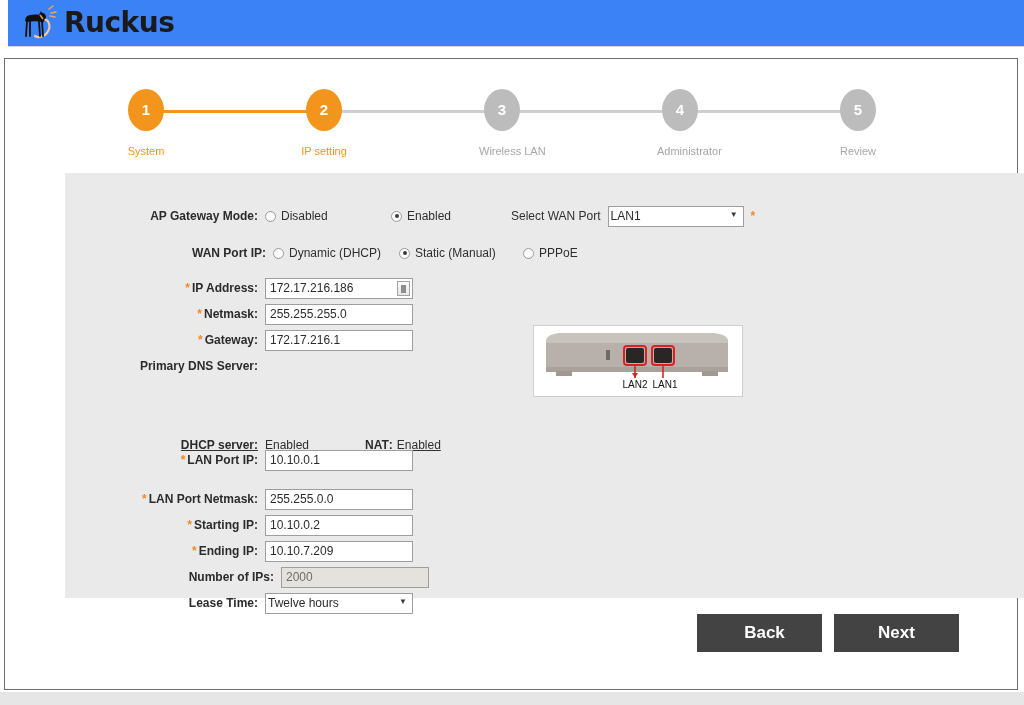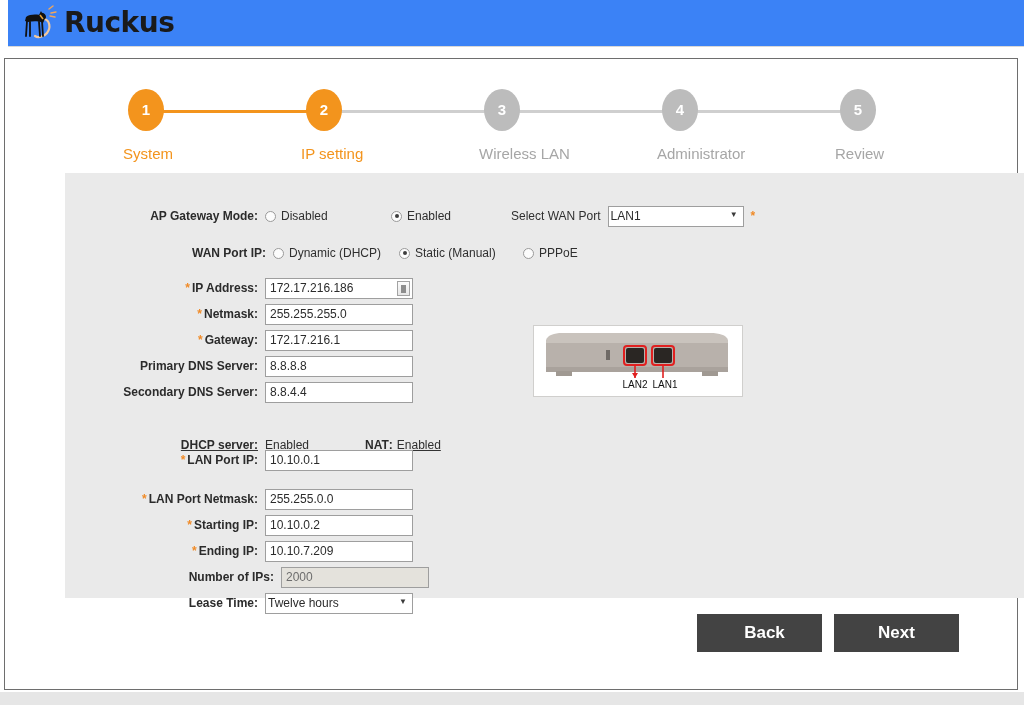--- a/index.html
+++ b/index.html
@@ -90,21 +90,21 @@
     font-size: 15px;
     font-weight: 600;
     line-height: 42px;
     text-align: center;
     font-family: "Liberation Sans", sans-serif;
   }
   .step-circle.active { background: #f3941d; }
   .step-circle.inactive { background: #bcbcbc; }
   .step-label {
     margin-top: 14px;
-    font-size: 15px;
+    font-size: 11px;
     white-space: nowrap;
   }
   .step-label.active { color: #f3941d; }
   .step-label.inactive { color: #a6a6a6; }
 
   
   .panel {
     position: absolute;
     left: 60px; top: 114px;
     width: 984px;
@@ -354,27 +354,22 @@
       <input class="txt" type="text" value="255.255.255.0" style="">
     </div>
 
     <div class="row" style="position:absolute;left:0;top:156px;">
       <div class="lbl"><span class="req">*</span><span>Gateway:</span></div>
       <input class="txt" type="text" value="172.17.216.1" style="">
     </div>
 
     <div class="row" style="position:absolute;left:0;top:182px;">
       <div class="lbl">Primary DNS Server:</div>
-      <input class="txt" type="text" value="8.8.8.8" style="">
-    </div>
-
-    <div class="row" style="position:absolute;left:0;top:208px;">
-      <div class="lbl">Secondary DNS Server:</div>
-      <input class="txt" type="text" value="8.8.4.4" style="">
-    </div>
+    </div>
+
 
     <div class="row" style="position:absolute;left:0;top:261px;width:420px;text-decoration:underline;">
       <div class="lbl">DHCP server:</div>
       <span class="status-val" style="width:100px;">Enabled</span>
       <span style="font-weight:bold;color:#2b2b2b;">NAT</span>
       <span style="font-weight:bold;color:#2b2b2b;margin-right:4px;">:</span>
       <span class="status-val">Enabled</span>
     </div>
 
     <div class="row" style="position:absolute;left:0;top:276px;">

